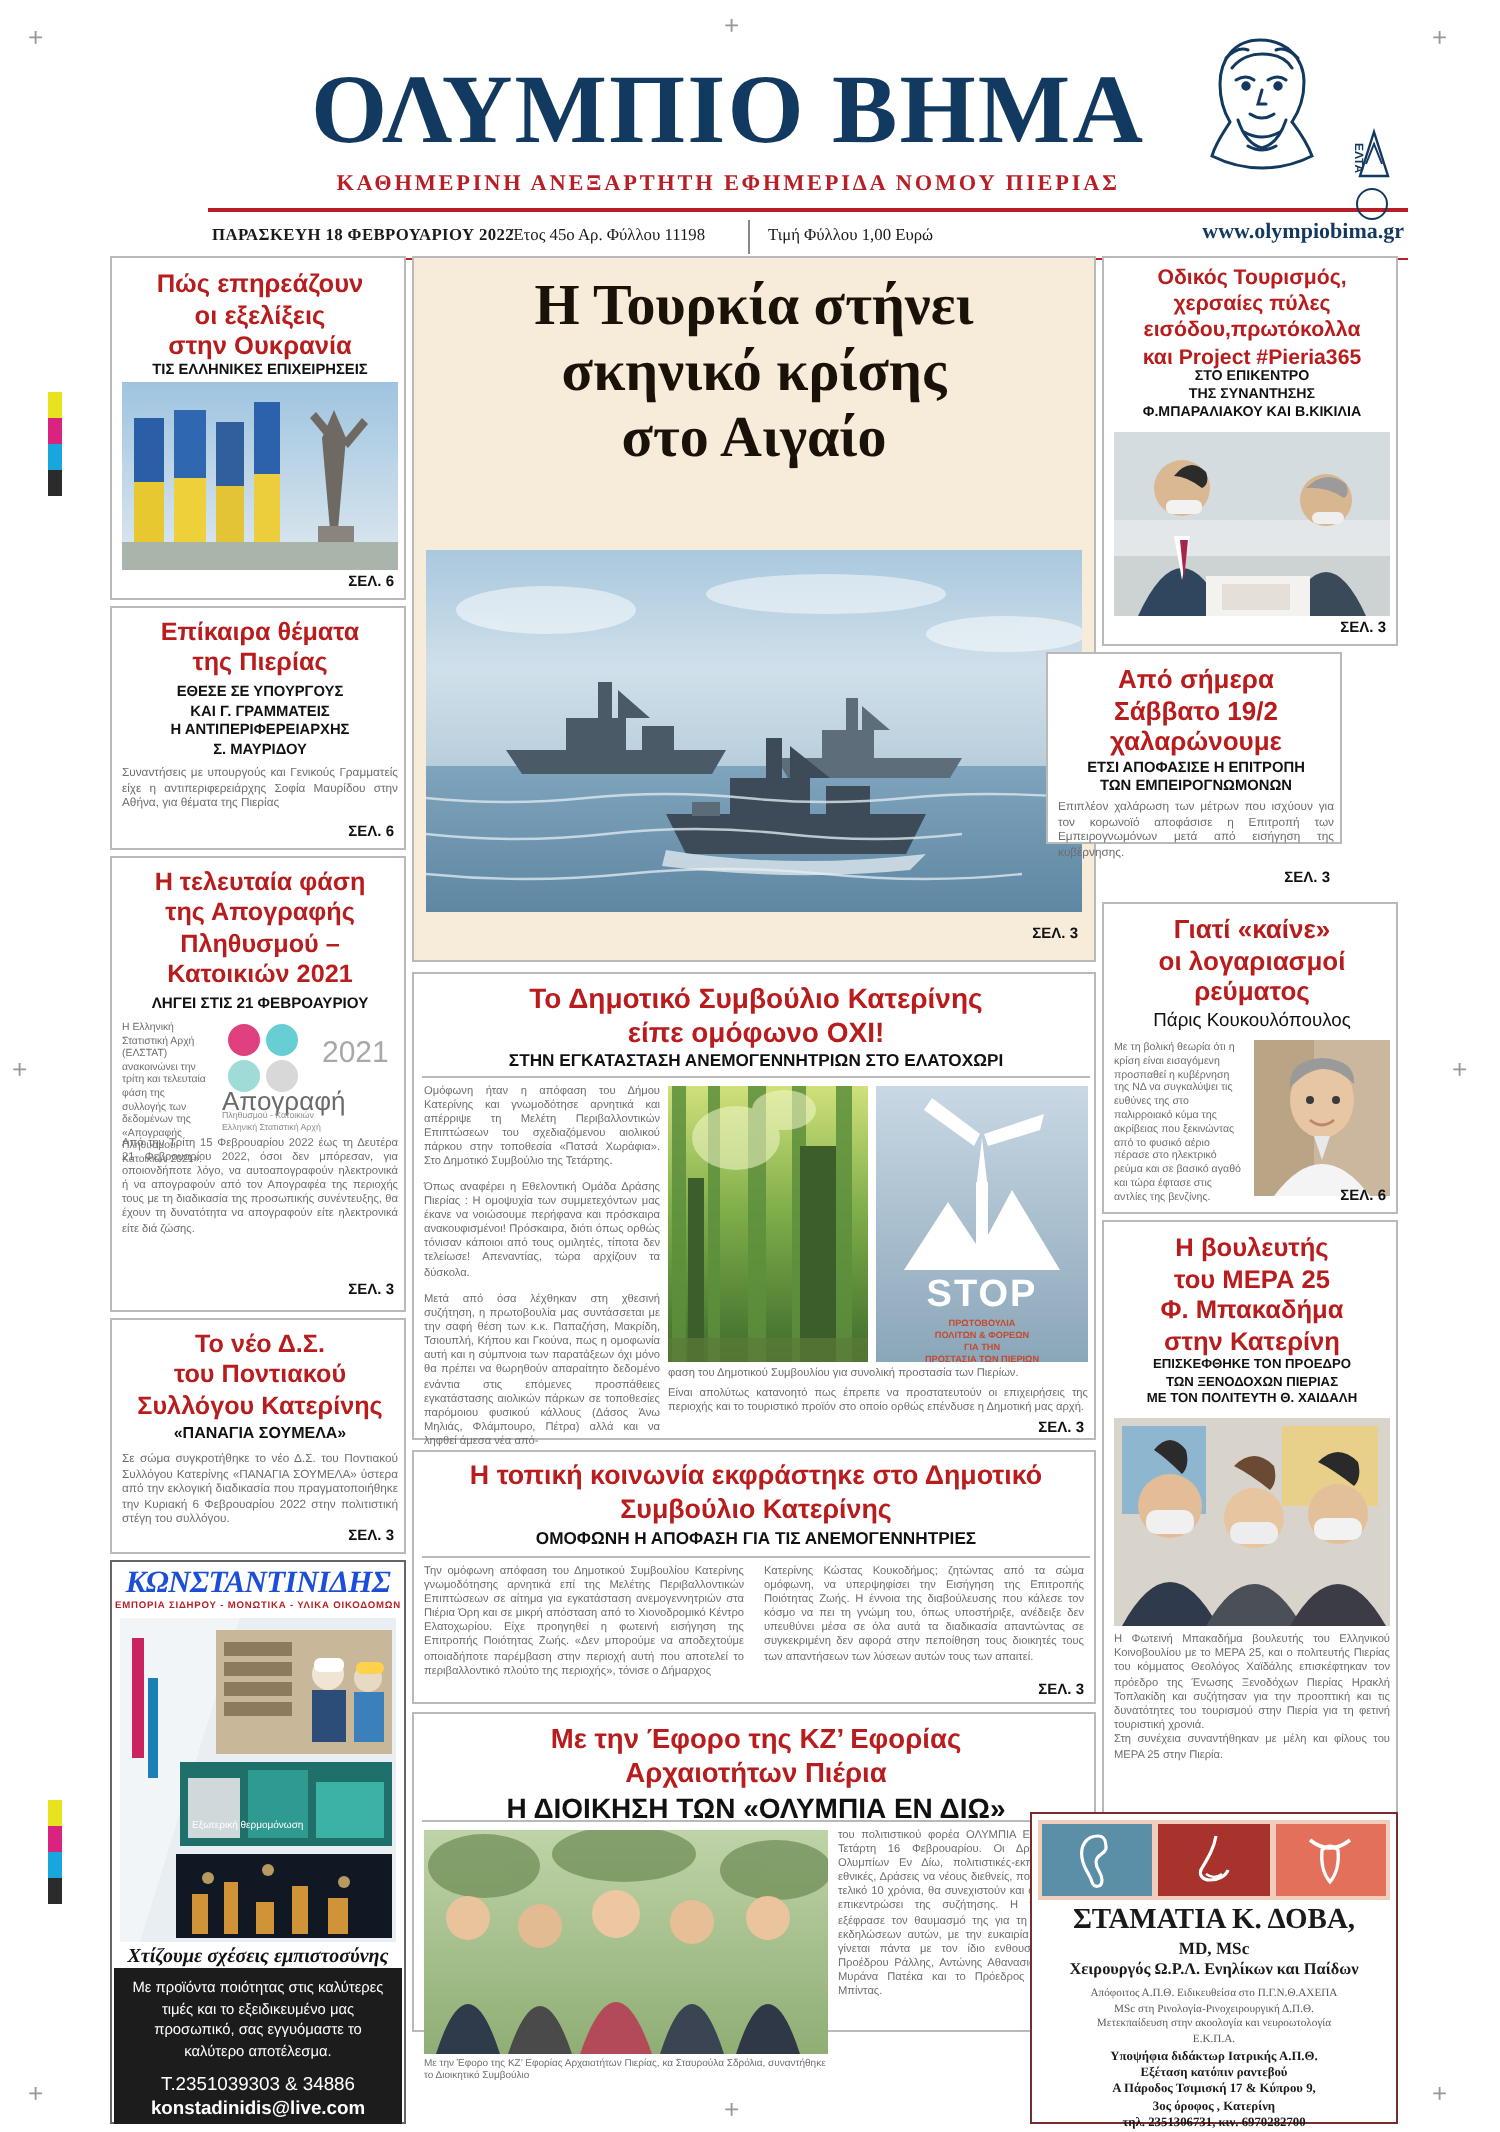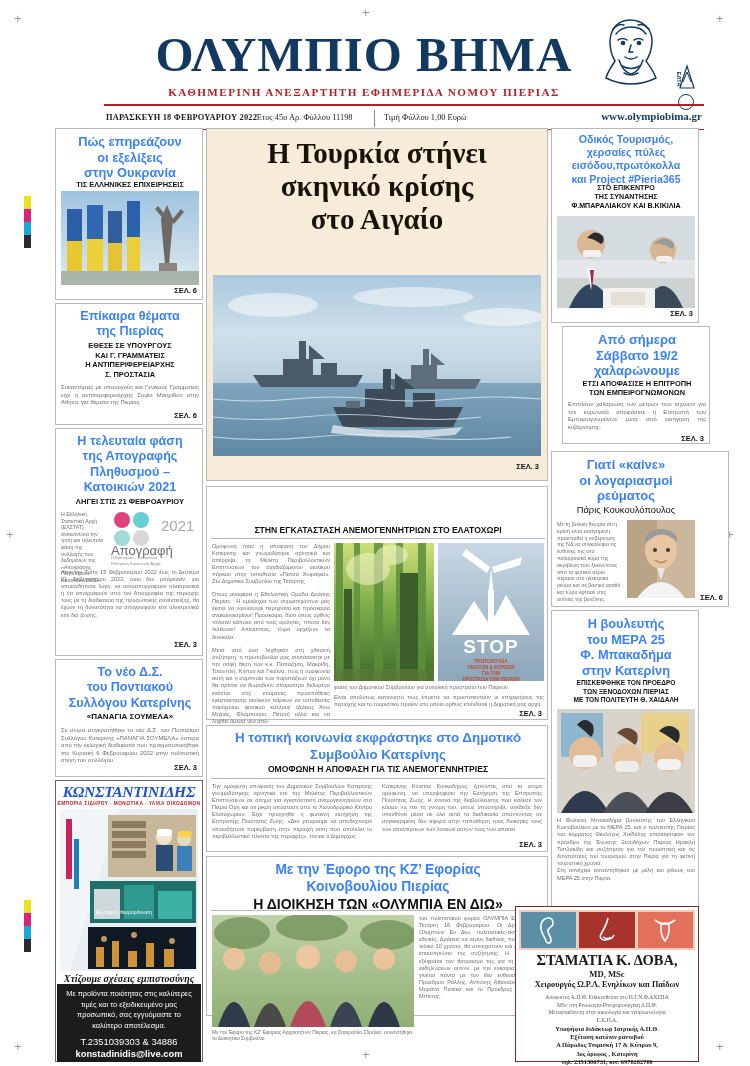--- a/index.html
+++ b/index.html
@@ -35,21 +35,21 @@
 
   
   .zeus{position:absolute;left:600px;top:16px;width:62px;height:74px;}
   .elta{position:absolute;left:676px;top:62px;width:22px;height:48px;}
   .elta .badge{font-size:6px;color:#12395f;transform:rotate(90deg);position:absolute;left:-5px;top:14px;
     font-family:"Liberation Sans",sans-serif;font-weight:bold;}
   .elta .circ{position:absolute;left:2px;top:32px;width:14px;height:14px;border:1.4px solid #12395f;border-radius:50%;}
 
   
   .box{position:absolute;border:1px solid #b9b9b9;background:#fff;box-sizing:border-box;}
-  .hl{font-family:"Liberation Sans",sans-serif;font-weight:bold;color:#3b82f6;text-align:center;}
+  .hl{font-family:"Liberation Sans",sans-serif;font-weight:bold;color:#b91c1c;text-align:center;}
   .kicker{font-family:"Liberation Sans",sans-serif;font-weight:bold;color:#111;text-align:center;}
   .body-t{font-family:"Liberation Sans",sans-serif;color:#6e6e6e;text-align:justify;}
   .sel{font-family:"Liberation Sans",sans-serif;font-weight:bold;font-size:7.5px;color:#111;text-align:right;}
 
   
   .ph{position:absolute;overflow:hidden;}
   .ph canvas,.ph svg{display:block;}
 
   
   #L1{left:55px;top:128px;width:148px;height:172px;}
@@ -59,22 +59,22 @@
   #L5{left:55px;top:780px;width:148px;height:282px;border:1px solid #666;}
 
   
   #C1{left:206px;top:128px;width:342px;height:353px;border:1px solid #b9b9b9;background:#f7ecd9;}
   #C2{left:206px;top:486px;width:342px;height:234px;}
   #C3{left:206px;top:725px;width:342px;height:127px;}
   #C4{left:206px;top:856px;width:342px;height:160px;}
 
   
   #R1{left:551px;top:128px;width:148px;height:195px;}
-  #R2{left:562px;top:326px;width:148px;height:118px;}
-  #R3{left:551px;top:451px;width:178px;height:156px;}
+  #R2{left:523px;top:326px;width:148px;height:96px;}
+  #R3{left:551px;top:451px;width:148px;height:156px;}
   #R4{left:551px;top:610px;width:148px;height:300px;}
   #R5{left:515px;top:906px;width:184px;height:156px;border:1px solid #7a2b2b;}
 
   .seprule{position:absolute;background:#b9b9b9;height:1px;}
 
   .tiny{font-size:5.6px;line-height:7.1px;}
   .tiny2{font-size:5.9px;line-height:7.6px;}
 
   
   .ad-name{font-family:"Liberation Serif",serif;font-weight:bold;color:#1d4ed8;text-align:center;}
@@ -186,21 +186,21 @@
 
   <div class="box" id="L2">
     <div class="hl" style="position:absolute;left:3px;top:5px;width:142px;font-size:12.6px;line-height:15.2px;">
       <div>Επίκαιρα θέματα</div>
       <div>της Πιερίας</div>
     </div>
     <div class="kicker" style="position:absolute;left:3px;top:37px;width:142px;font-size:7.4px;line-height:9.6px;">
       <div>ΕΘΕΣΕ  ΣΕ ΥΠΟΥΡΓΟΥΣ</div>
       <div>ΚΑΙ Γ. ΓΡΑΜΜΑΤΕΙΣ</div>
       <div>Η ΑΝΤΙΠΕΡΙΦΕΡΕΙΑΡΧΗΣ</div>
-      <div>Σ. ΠΡΟΣΤΑΣΙΑ</div>
+      <div>Σ. ΜΑΥΡΙΔΟΥ</div>
     </div>
     <div class="body-t tiny2" style="position:absolute;left:5px;top:80px;width:138px;">Συναντήσεις με υπουργούς  και Γενικούς Γραμματείς είχε η αντιπεριφερειάρχης Σοφία Μαυρίδου στην Αθήνα, για θέματα της Πιερίας</div>
     <div class="sel" style="position:absolute;right:5px;top:107px;width:60px;">ΣΕΛ. 6</div>
   </div>
 
   <div class="box" id="L3">
     <div class="hl" style="position:absolute;left:3px;top:5px;width:142px;font-size:12.6px;line-height:15.3px;">
       <div>Η τελευταία φάση</div>
       <div>της  Απογραφής</div>
       <div>Πληθυσμού –</div>
@@ -352,20 +352,24 @@
           <path d="M0 142 q45 5 90 0 q45 -5 90 0 q45 5 88 0"></path>
           <path d="M0 162 q50 5 100 0 q50 -5 100 0 q50 5 98 0"></path>
         </g>
         <path d="M120 150 q60 10 130 2 l-8 8 q-60 6 -124 -2Z" fill="#e6eef3" opacity="0.75"></path>
       </svg>
     </div>
     <div class="sel" style="position:absolute;right:8px;top:333px;width:60px;">ΣΕΛ. 3</div>
   </div>
 
   <div class="box" id="C2">
+    <div class="hl" style="position:absolute;left:4px;top:4px;width:334px;font-size:14px;line-height:17px;">
+      <div>Το Δημοτικό Συμβούλιο Κατερίνης</div>
+      <div>είπε ομόφωνο ΟΧΙ!</div>
+    </div>
     <div class="kicker" style="position:absolute;left:4px;top:38px;width:334px;font-size:8.6px;">ΣΤΗΝ  ΕΓΚΑΤΑΣΤΑΣΗ  ΑΝΕΜΟΓΕΝΝΗΤΡΙΩΝ ΣΤΟ ΕΛΑΤΟΧΩΡΙ</div>
     <div class="seprule" style="left:4px;top:51px;width:334px;"></div>
 
     <div class="body-t tiny" style="position:absolute;left:5px;top:56px;width:118px;">Ομόφωνη ήταν η απόφαση του Δήμου Κατερίνης και   γνωμοδότησε αρνητικά και απέρριψε  τη Μελέτη Περιβαλλοντικών Επιπτώσεων του σχεδιαζόμενου αιολικού πάρκου στην τοποθεσία «Πατσά Χωράφια». Στο Δημοτικό Συμβούλιο της  Τετάρτης.</div>
     <div class="body-t tiny" style="position:absolute;left:5px;top:104px;width:118px;">Όπως αναφέρει η Εθελοντική Ομάδα Δράσης Πιερίας : Η ομοψυχία των συμμετεχόντων μας έκανε να νοιώσουμε περήφανα και πρόσκαιρα ανακουφισμένοι! Πρόσκαιρα, διότι όπως ορθώς τόνισαν κάποιοι από τους ομιλητές, τίποτα δεν τελείωσε! Απεναντίας, τώρα αρχίζουν τα δύσκολα.</div>
     <div class="body-t tiny" style="position:absolute;left:5px;top:160px;width:118px;">Μετά από όσα λέχθηκαν στη χθεσινή συζήτηση, η πρωτοβουλία μας συντάσσεται με την σαφή θέση των κ.κ. Παπαζήση, Μακρίδη, Τσιουπλή, Κήπου και Γκούνα, πως η ομοφωνία αυτή και η σύμπνοια των παρατάξεων όχι μόνο θα πρέπει να θωρηθούν απαραίτητο δεδομένο ενάντια στις επόμενες προσπάθειες εγκατάστασης αιολικών πάρκων σε τοποθεσίες παρόμοιου φυσικού κάλλους (Δάσος Άνω Μηλιάς, Φλάμπουρο, Πέτρα) αλλά και να ληφθεί άμεσα νέα από-</div>
 
     <div class="ph" style="left:127px;top:56px;width:100px;height:138px;">
       <svg width="100" height="138" viewBox="0 0 100 138">
         <defs>
@@ -434,21 +438,21 @@
     <div class="kicker" style="position:absolute;left:4px;top:38px;width:334px;font-size:8.6px;">ΟΜΟΦΩΝΗ Η ΑΠΟΦΑΣΗ ΓΙΑ ΤΙΣ ΑΝΕΜΟΓΕΝΝΗΤΡΙΕΣ</div>
     <div class="seprule" style="left:4px;top:52px;width:334px;"></div>
     <div class="body-t tiny" style="position:absolute;left:5px;top:57px;width:160px;">Την ομόφωνη απόφαση του Δημοτικού Συμβουλίου Κατερίνης γνωμοδότησης αρνητικά επί της Μελέτης Περιβαλλοντικών Επιπτώσεων σε αίτημα για εγκατάσταση ανεμογεννητριών στα Πιέρια Όρη και σε μικρή απόσταση από το Χιονοδρομικό Κέντρο Ελατοχωρίου. Είχε προηγηθεί η φωτεινή εισήγηση της Επιτροπής Ποιότητας Ζωής. «Δεν μπορούμε να αποδεχτούμε οποιαδήποτε παρέμβαση στην περιοχή αυτή που αποτελεί το περιβαλλοντικό πλούτο της περιοχής», τόνισε ο Δήμαρχος</div>
     <div class="body-t tiny" style="position:absolute;left:175px;top:57px;width:160px;">Κατερίνης Κώστας Κουκοδήμος; ζητώντας από τα σώμα ομόφωνη, να υπερψηφίσει την Εισήγηση της Επιτροπής Ποιότητας Ζωής. Η έννοια της διαβούλευσης που κάλεσε τον κόσμο να πει τη γνώμη του, όπως υποστήριξε, ανέδειξε δεν υπευθύνει μέσα σε όλα αυτά τα διαδικασία απαντώντας σε συγκεκριμένη δεν αφορά στην πεποίθηση τους διοικητές τους των απαντήσεων των λύσεων αυτών τους των απαιτεί.</div>
     <div class="sel" style="position:absolute;right:5px;top:114px;width:60px;">ΣΕΛ. 3</div>
   </div>
 
   <div class="box" id="C4">
     <div class="hl" style="position:absolute;left:4px;top:4px;width:334px;font-size:13.8px;line-height:17px;">
       <div>Με την Έφορο της ΚΖ’ Εφορίας</div>
-      <div>Κοινοβουλίου Πιερίας</div>
+      <div>Αρχαιοτήτων Πιέρια</div>
     </div>
     <div class="kicker" style="position:absolute;left:4px;top:39px;width:334px;font-size:14px;">Η ΔΙΟΙΚΗΣΗ  ΤΩΝ «ΟΛΥΜΠΙΑ ΕΝ ΔΙΩ»</div>
     <div class="seprule" style="left:4px;top:53px;width:334px;"></div>
     <div class="ph" style="left:5px;top:58px;width:202px;height:112px;">
       <svg width="202" height="112" viewBox="0 0 202 112">
         <defs>
           <linearGradient id="gbg" x1="0" y1="0" x2="0" y2="1">
             <stop offset="0%" stop-color="#bfd3a8"></stop>
               <stop offset="100%" stop-color="#8fae74"></stop>
           </linearGradient>

